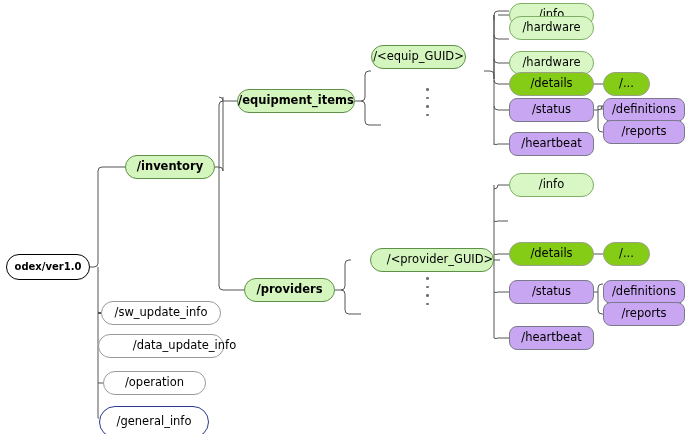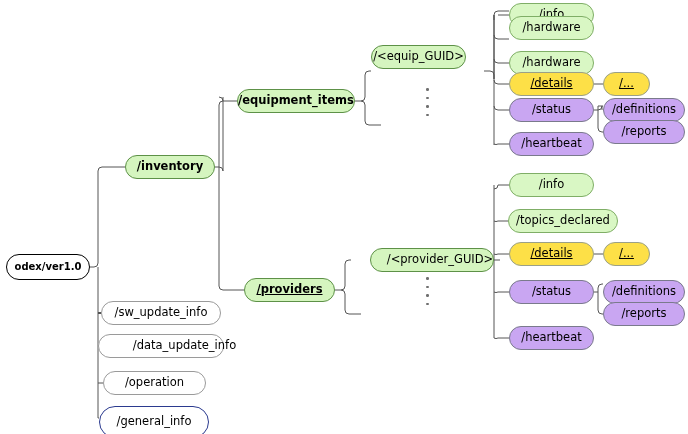--- a/index.html
+++ b/index.html
@@ -16,22 +16,22 @@
     display:flex;align-items:center;justify-content:center;
     border:1px solid #8d8d8d;border-radius:999px;
     background:#ffffff;color:#000000;
     font-size:11.5px;line-height:1;white-space:nowrap;
     letter-spacing:0px;
   }
   .node.root{border:1.6px solid #000000;font-weight:bold;font-size:10px;}
   .node.green{background:#d5f5bf;border-color:#5d9147;}
   .node.green.bold{font-weight:bold;}
   .node.lgreen{background:#d9f7c4;border-color:#7fae66;}
-  .node.sage{background:#fde047;border-color:#9aa088;text-decoration:underline;}
-  .node.purple{background:#c9a6f2;border-color:#7a7a8c;}
+  .node.sage{background:#84cc16;border-color:#9aa088;}
+  .node.purple{background:#c9a6f2;border-color:#7a7a8c;border-radius:8px;}
   .node.plain{background:#ffffff;border-color:#9a9a9a;}
   .node.selected{background:#ffffff;border:1.6px solid #2b3a8f;}
 
   .dots{position:absolute;display:flex;flex-direction:column;
         align-items:center;justify-content:space-between;}
   .dots i{display:block;width:2.5px;height:2.5px;background:#6f6f6f;border-radius:50%;}
 </style>
 </head>
 <body>
 
@@ -199,34 +199,33 @@
     </g>
   </svg>
 
 <div class="node root" style="left: 6px; top: 254px; width: 84px; height: 26px;">odex/ver1.0</div>
     <div class="node green bold" style="left: 125px; top: 155px; width: 90px; height: 24px;">/inventory</div>
     <div class="node plain" style="left: 101px; top: 301px; width: 120px; height: 24px;">/sw_update_info</div>
     <div class="node plain" style="left: 98px; top: 334px; width: 126px; height: 24px; padding-left: 47px;">/data_update_info</div>
     <div class="node plain" style="left: 103px; top: 371px; width: 103px; height: 24px;">/operation</div>
     <div class="node selected" style="left: 99px; top: 406px; width: 110px; height: 32px;">/general_info</div>
     <div class="node green bold" style="left: 237px; top: 89px; width: 118px; height: 24px;">/equipment_items</div>
-    <div class="node green bold" style="left: 244px; top: 278px; width: 91px; height: 24px; text-decoration: underline;">/providers</div>
+    <div class="node green bold" style="left: 244px; top: 278px; width: 91px; height: 24px;">/providers</div>
     <div class="node green" style="left: 371px; top: 45px; width: 95px; height: 24px;">/&lt;equip_GUID&gt;</div>
     <div class="node green" style="left: 370px; top: 248px; width: 124px; height: 24px; padding-left: 16px;">/&lt;provider_GUID&gt;</div>
     <div class="node lgreen" style="left: 509px; top: 3px; width: 85px; height: 24px;">/info</div>
     <div class="node lgreen" style="left: 509px; top: 16px; width: 85px; height: 24px;">/hardware</div>
     <div class="node lgreen" style="left: 509px; top: 51px; width: 85px; height: 24px;">/hardware</div>
     <div class="node sage" style="left: 509px; top: 72px; width: 85px; height: 24px;">/details</div>
     <div class="node sage" style="left: 603px; top: 72px; width: 47px; height: 24px;">/...</div>
     <div class="node purple" style="left: 509px; top: 98px; width: 85px; height: 24px;">/status</div>
     <div class="node purple" style="left: 603px; top: 98px; width: 82px; height: 24px;">/definitions</div>
     <div class="node purple" style="left: 603px; top: 120px; width: 82px; height: 24px;">/reports</div>
     <div class="node purple" style="left: 509px; top: 132px; width: 85px; height: 24px;">/heartbeat</div>
     <div class="node lgreen" style="left: 509px; top: 173px; width: 85px; height: 24px;">/info</div>
-    <div class="node lgreen" style="left: 508px; top: 209px; width: 110px; height: 24px;">/topics_declared</div>
     <div class="node sage" style="left: 509px; top: 242px; width: 85px; height: 24px;">/details</div>
     <div class="node sage" style="left: 603px; top: 242px; width: 47px; height: 24px;">/...</div>
     <div class="node purple" style="left: 509px; top: 280px; width: 85px; height: 24px;">/status</div>
     <div class="node purple" style="left: 603px; top: 280px; width: 82px; height: 24px;">/definitions</div>
     <div class="node purple" style="left: 603px; top: 302px; width: 82px; height: 24px;">/reports</div>
     <div class="node purple" style="left: 509px; top: 326px; width: 85px; height: 24px;">/heartbeat</div>
     <div class="dots" style="left: 426px; top: 88px; height: 28px;">
       <i></i>
       <i></i>
       <i></i>

